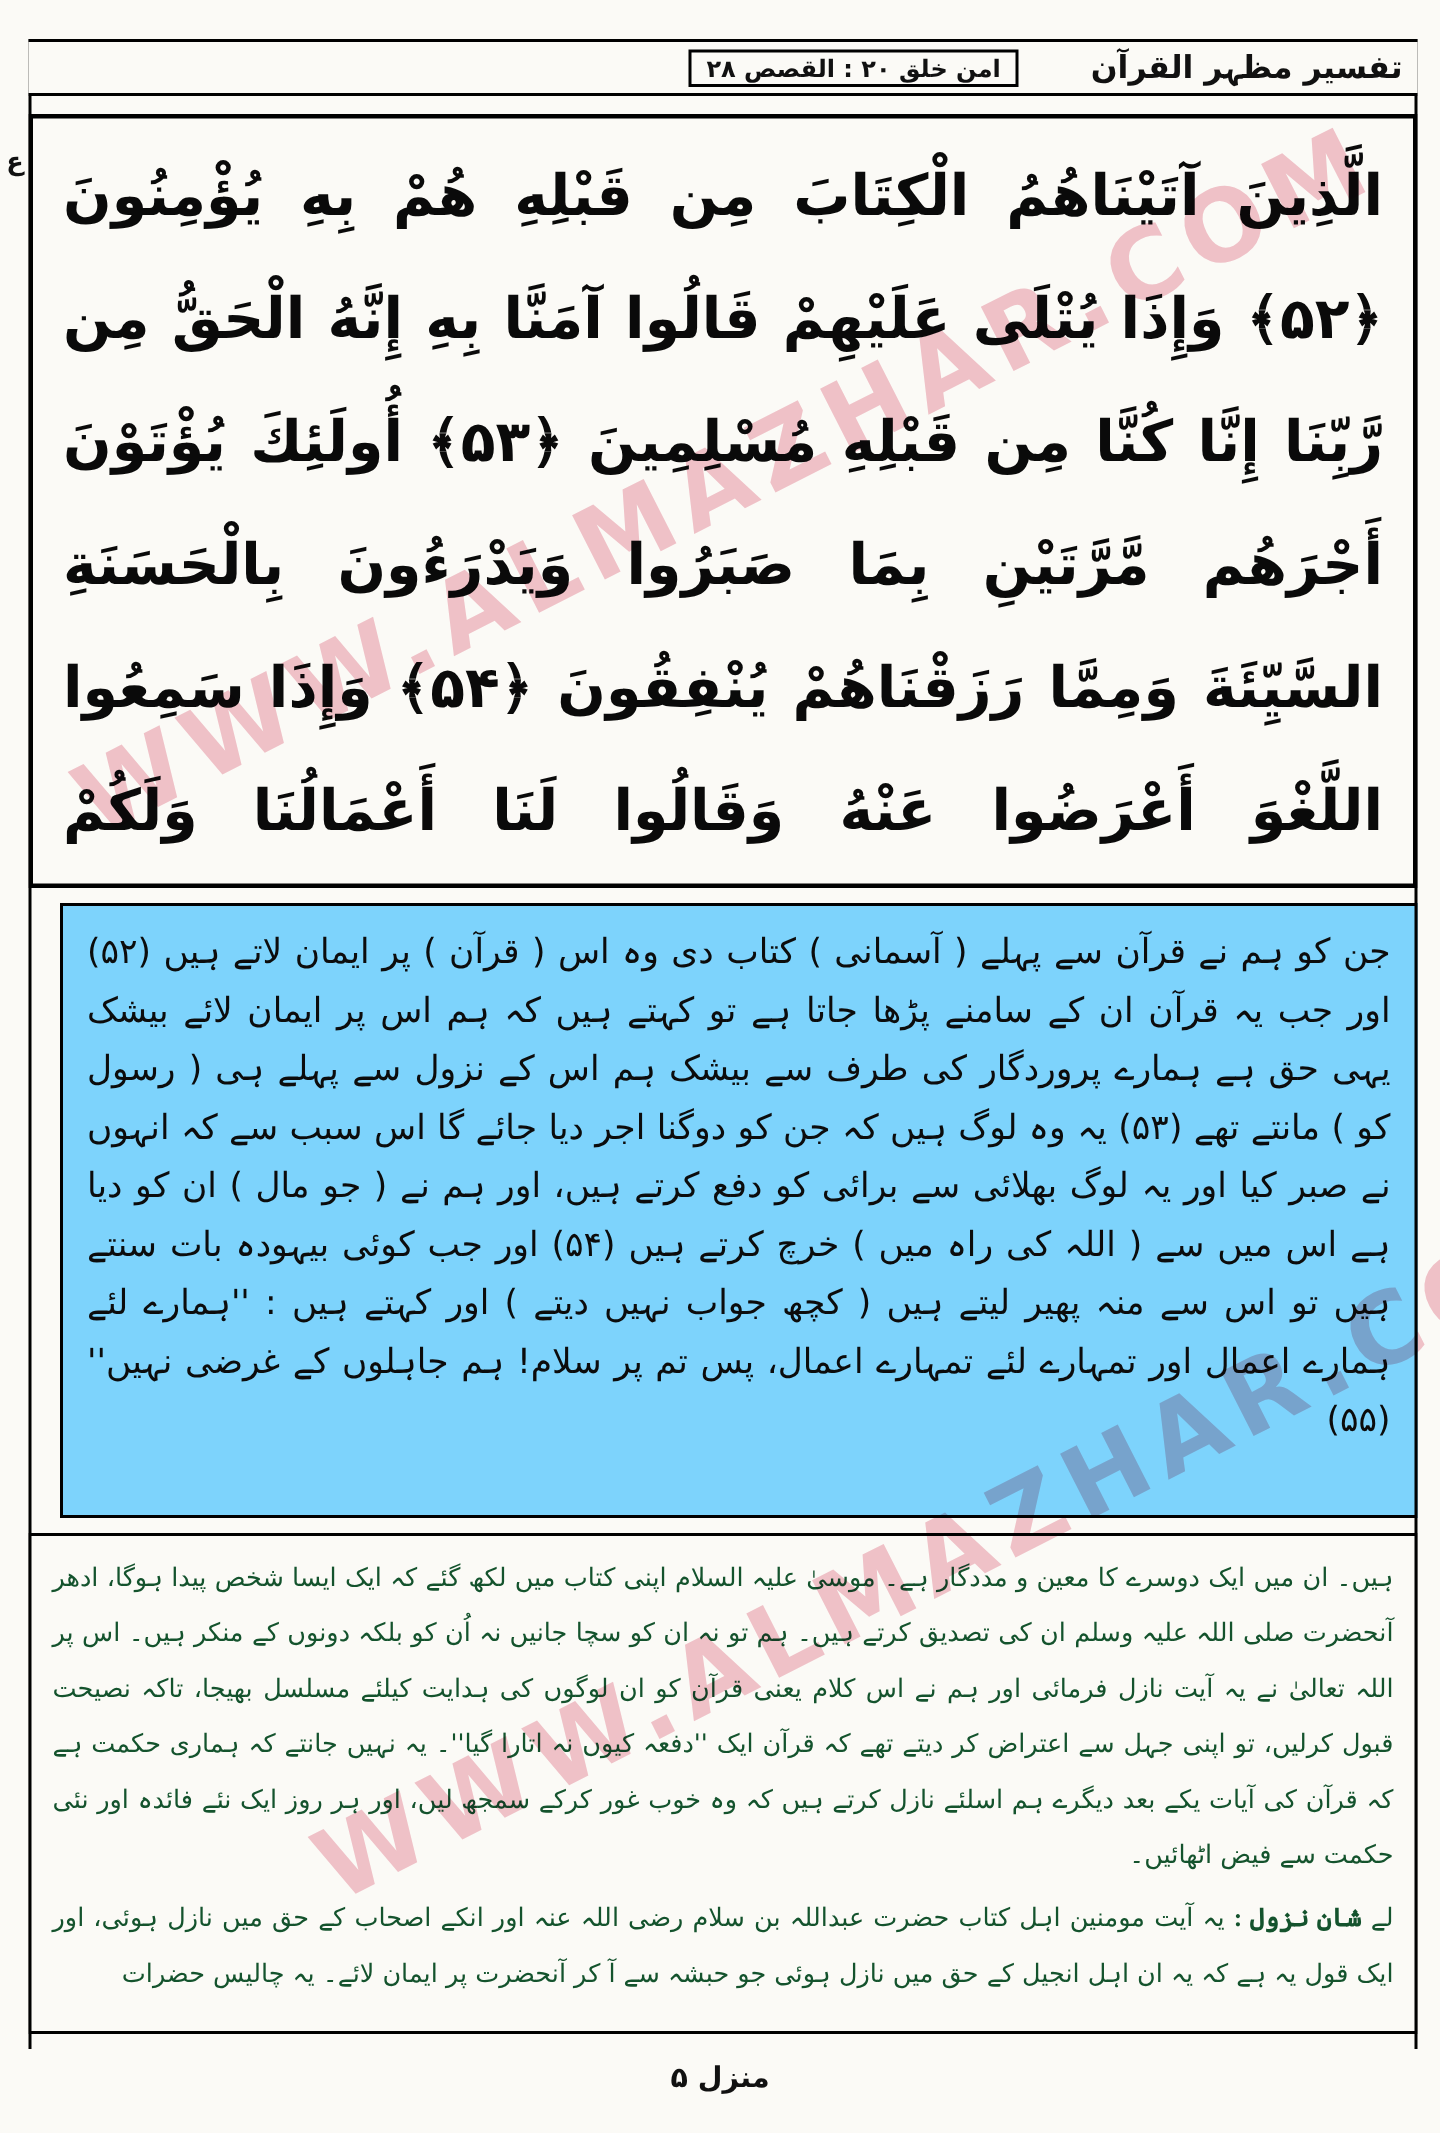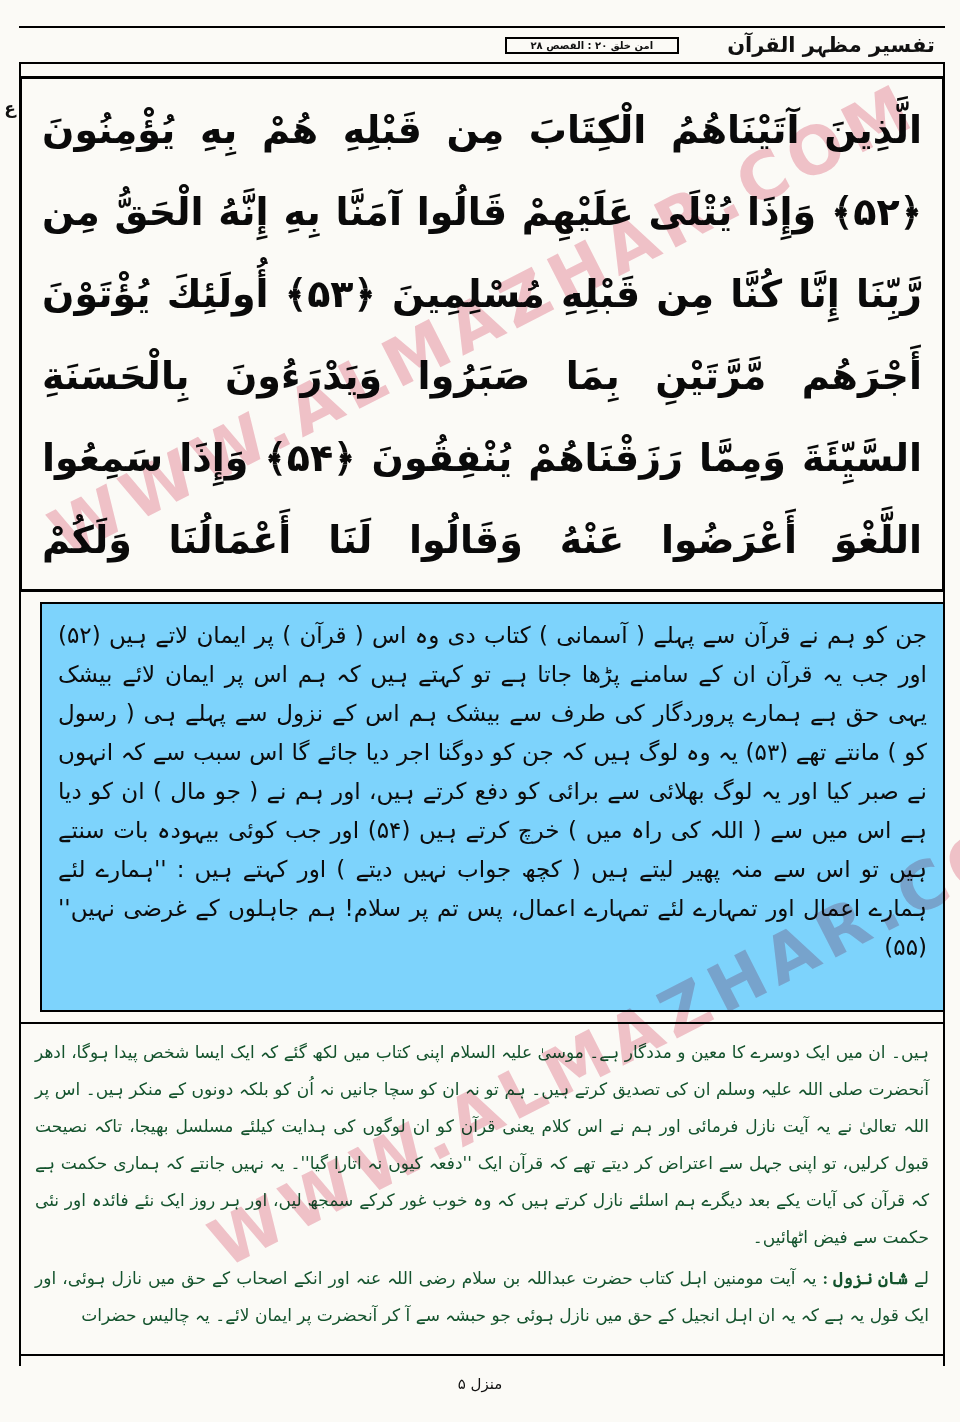--- a/index.html
+++ b/index.html
@@ -22,21 +22,21 @@
   .vline.right { right:15px; }
 
   .header {
     position:absolute; left:19px; right:15px; top:26px; height:38px;
     border-top:2px solid #000; border-bottom:2px solid #000;
     display:flex; align-items:center; gap:8px;
     padding:0 10px; direction:rtl; background:#fbfaf6;
   }
   .h-title { font-size:21px; font-weight:bold; white-space:nowrap;margin-left:40px; }
   .h-page  { flex:1; text-align:center; font-size:19px; font-weight:bold; }
-  .h-ref   { border:2px solid #000; padding:1px 24px; font-size:10px; font-weight:bold; white-space:nowrap; }
+  .h-ref   { border:2px solid #000; padding:1px 10px; font-size:16px; font-weight:bold; white-space:nowrap; }
 
   .quran-box {
     position:absolute; left:19px; right:15px; top:76px; height:516px;
     border:3px solid #000; background:#fbfaf6;
     padding:10px 20px; overflow:hidden;
   }
   .quran-text {
     direction:rtl; text-align:justify; text-align-last:right;
     font-size:38px; font-weight:bold; line-height:82px;
     color:#0a0a0a; letter-spacing:0.5px;
@@ -62,21 +62,21 @@
     font-size:17px; line-height:37px; color:#14532d;
   }
   .commentary-text + .commentary-text { margin-top:4px; }
   .shan-label { font-weight:bold;font-family:Liberation Serif, serif; }
   .footnote-marker { font-weight:normal; }
 
   .footer {
     position:absolute; left:0; right:0; top:1374px;
     text-align:center;
   }
-  .manzil { display:inline-block; font-size:15px; font-weight:normal; }
+  .manzil { display:inline-block; font-size:19px; font-weight:bold; }
 
   .margin-note {
     position:absolute; left:0px; top:98px; width:20px;
     font-size:17px; font-weight:bold; text-align:center;
     color:#111;
   }
 
   .watermark {
     position:absolute; z-index:10; pointer-events:none;
     font-family:"DejaVu Sans", sans-serif; font-weight:bold;

